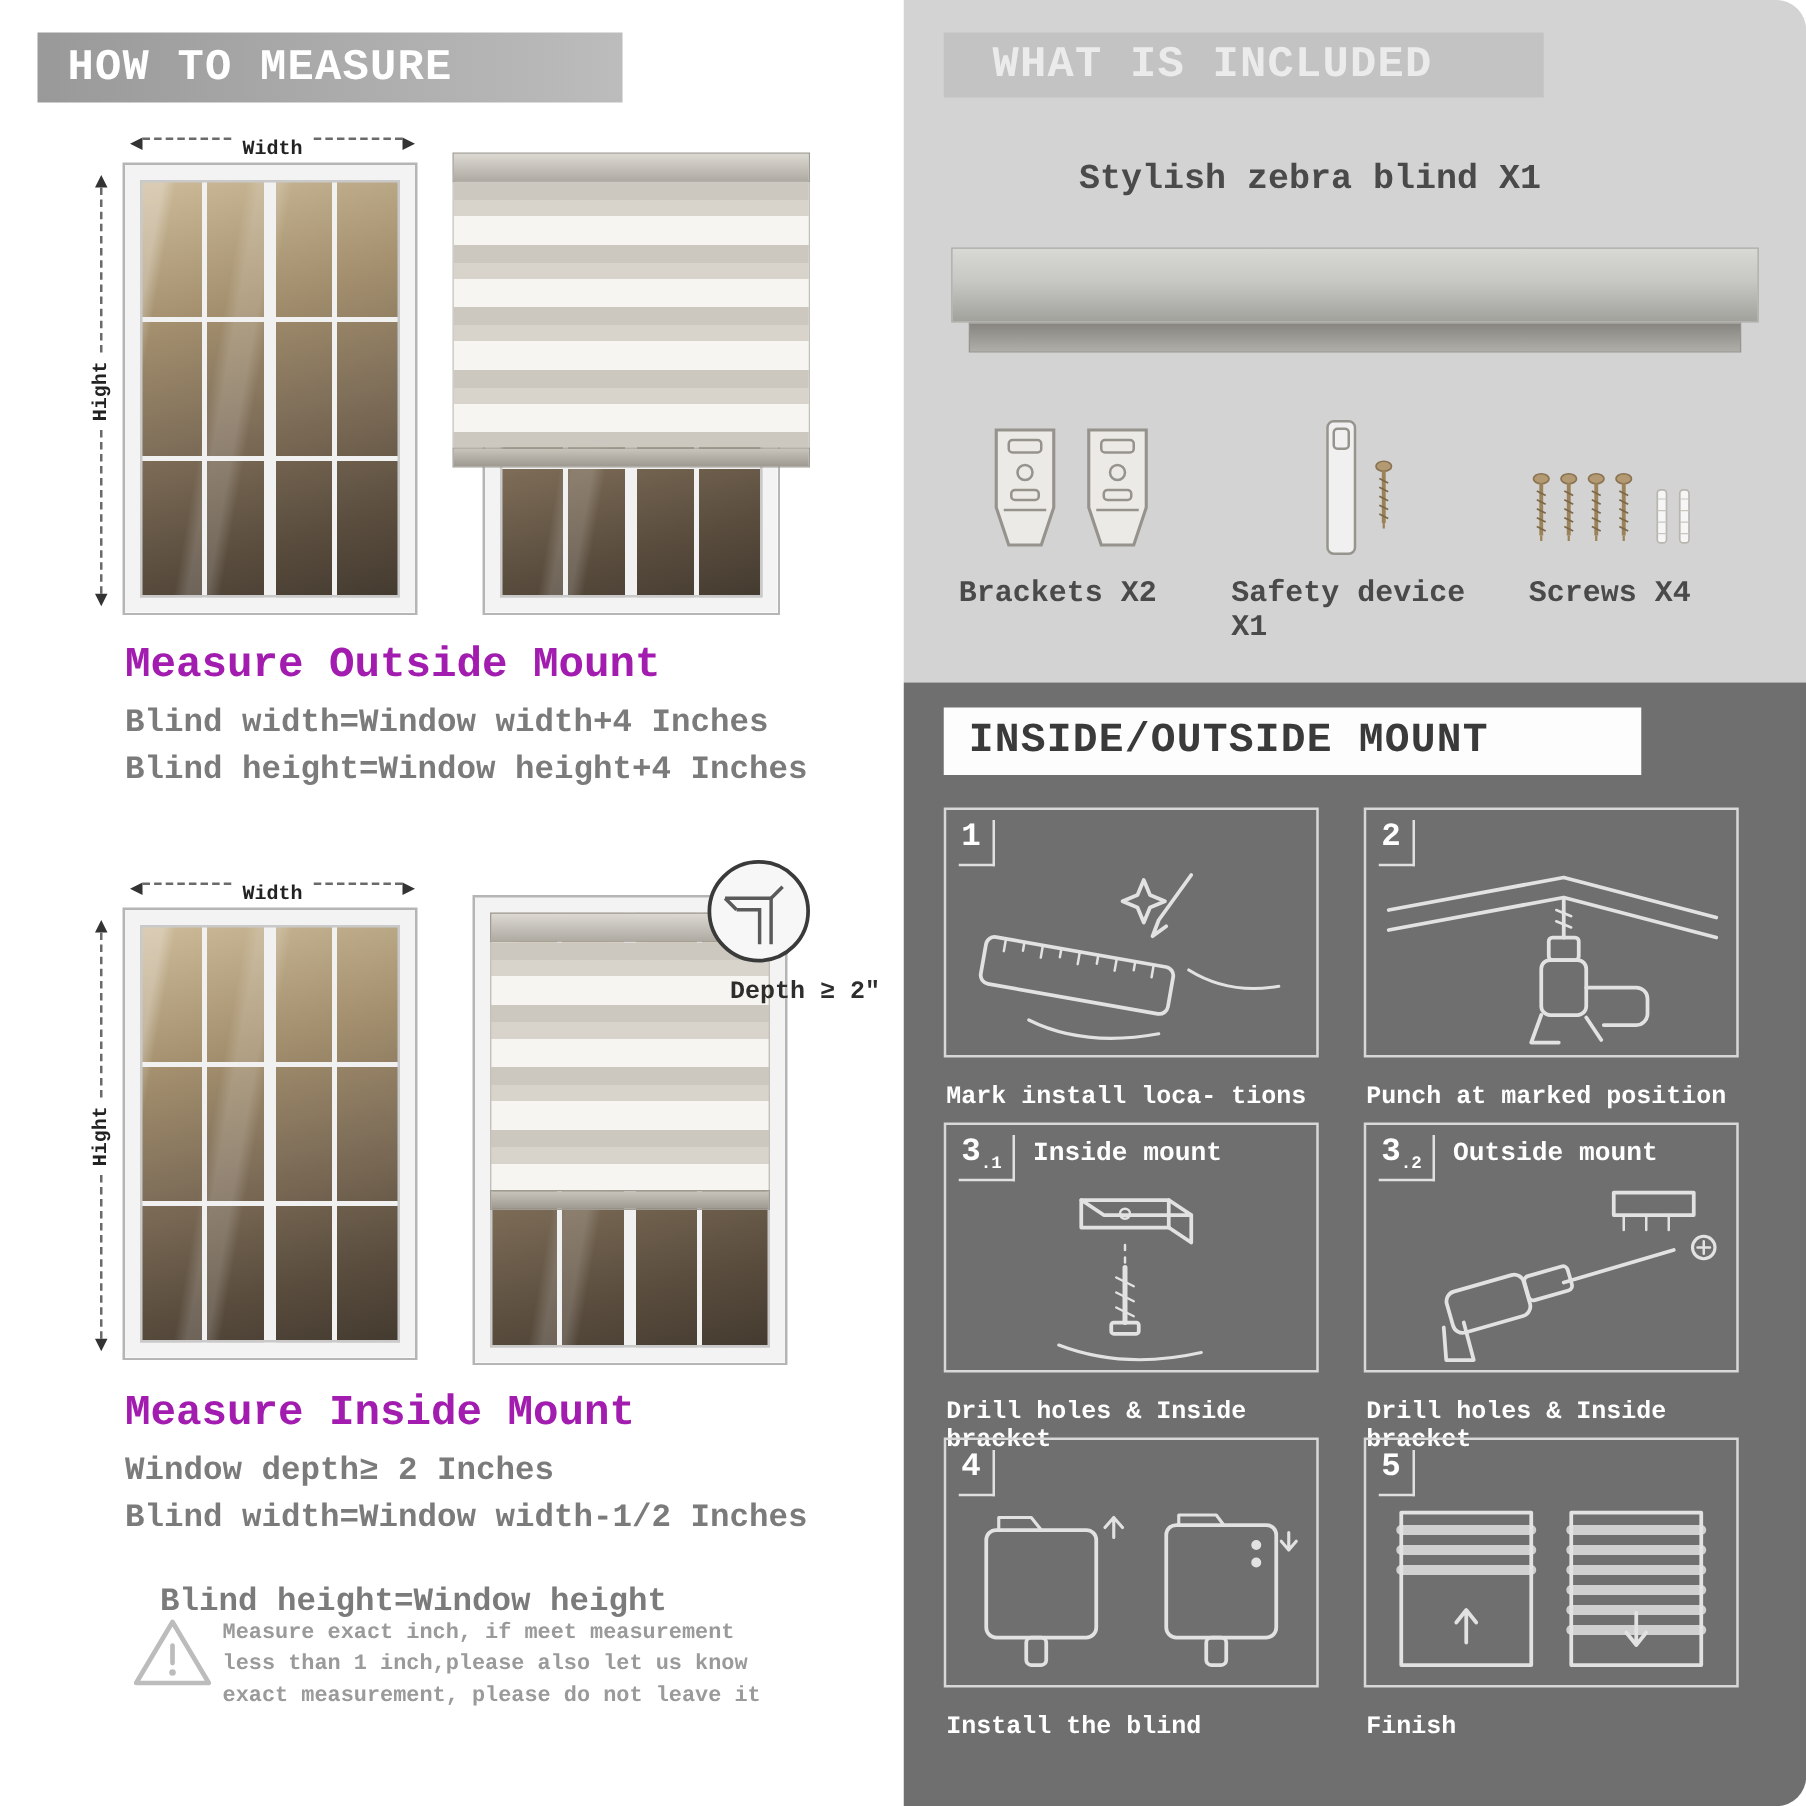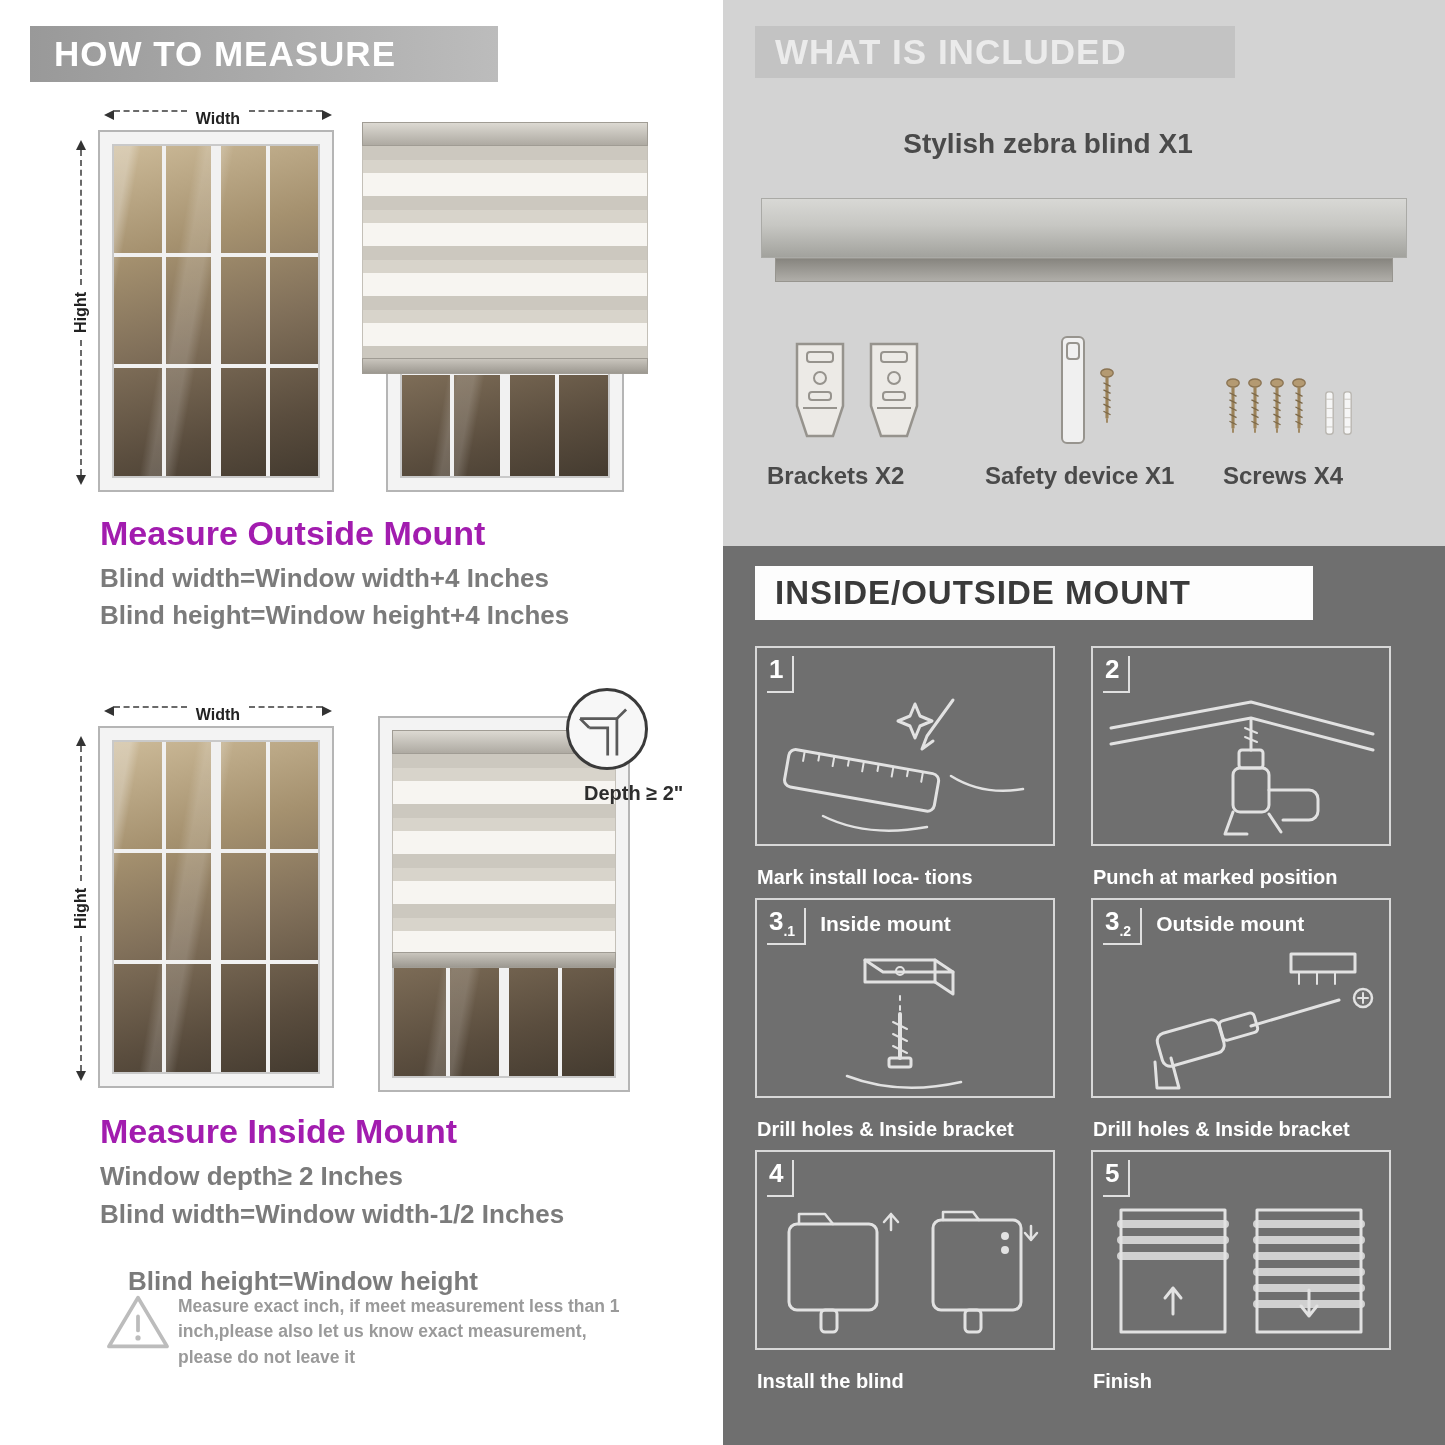--- a/index.html
+++ b/index.html
@@ -1,25 +1,25 @@
 <!DOCTYPE html>
 <html><head>
 <meta charset="utf-8">
 <style>
   html,body{margin:0;padding:0;background:#fff;}
   .page{position:relative;width:1445px;height:1445px;background:#ffffff;overflow:hidden;
-        font-family:Liberation Sans, sans-serif;}
+        font-family:Liberation Mono, monospace;border-radius:24px;}
   .abs{position:absolute;}
 
   
   .banner-htm{left:30px;top:26px;width:468px;height:56px;box-sizing:border-box;
     background:linear-gradient(90deg,#999999,#bcbcbc);color:#ffffff;font-size:35px;font-weight:bold;
     line-height:56px;padding-left:24px;letter-spacing:1px;}
   .banner-wii{left:32px;top:26px;width:480px;height:52px;box-sizing:border-box;background:#c3c3c3;
-    color:#ebebeb;font-size:35px;font-weight:bold;line-height:52px;padding-left:20px;letter-spacing:1px;}
+    color:#ebebeb;font-size:35px;font-weight:bold;line-height:52px;padding-left:39px;letter-spacing:1px;}
   .banner-iom{left:32px;top:20px;width:558px;height:54px;box-sizing:border-box;background:#fdfdfd;
     color:#3a3a3a;font-size:33px;font-weight:bold;line-height:54px;padding-left:20px;letter-spacing:1px;}
 
   
   .h-title{font-size:34px;font-weight:bold;color:#a21caf;}
   .h-line{font-size:26px;font-weight:bold;color:#7b7b7b;}
   .note-text{font-size:17.5px;color:#9a9a9a;line-height:1.45;font-weight:bold;}
 
   
   .harrow{display:flex;align-items:flex-start;height:18px;}

